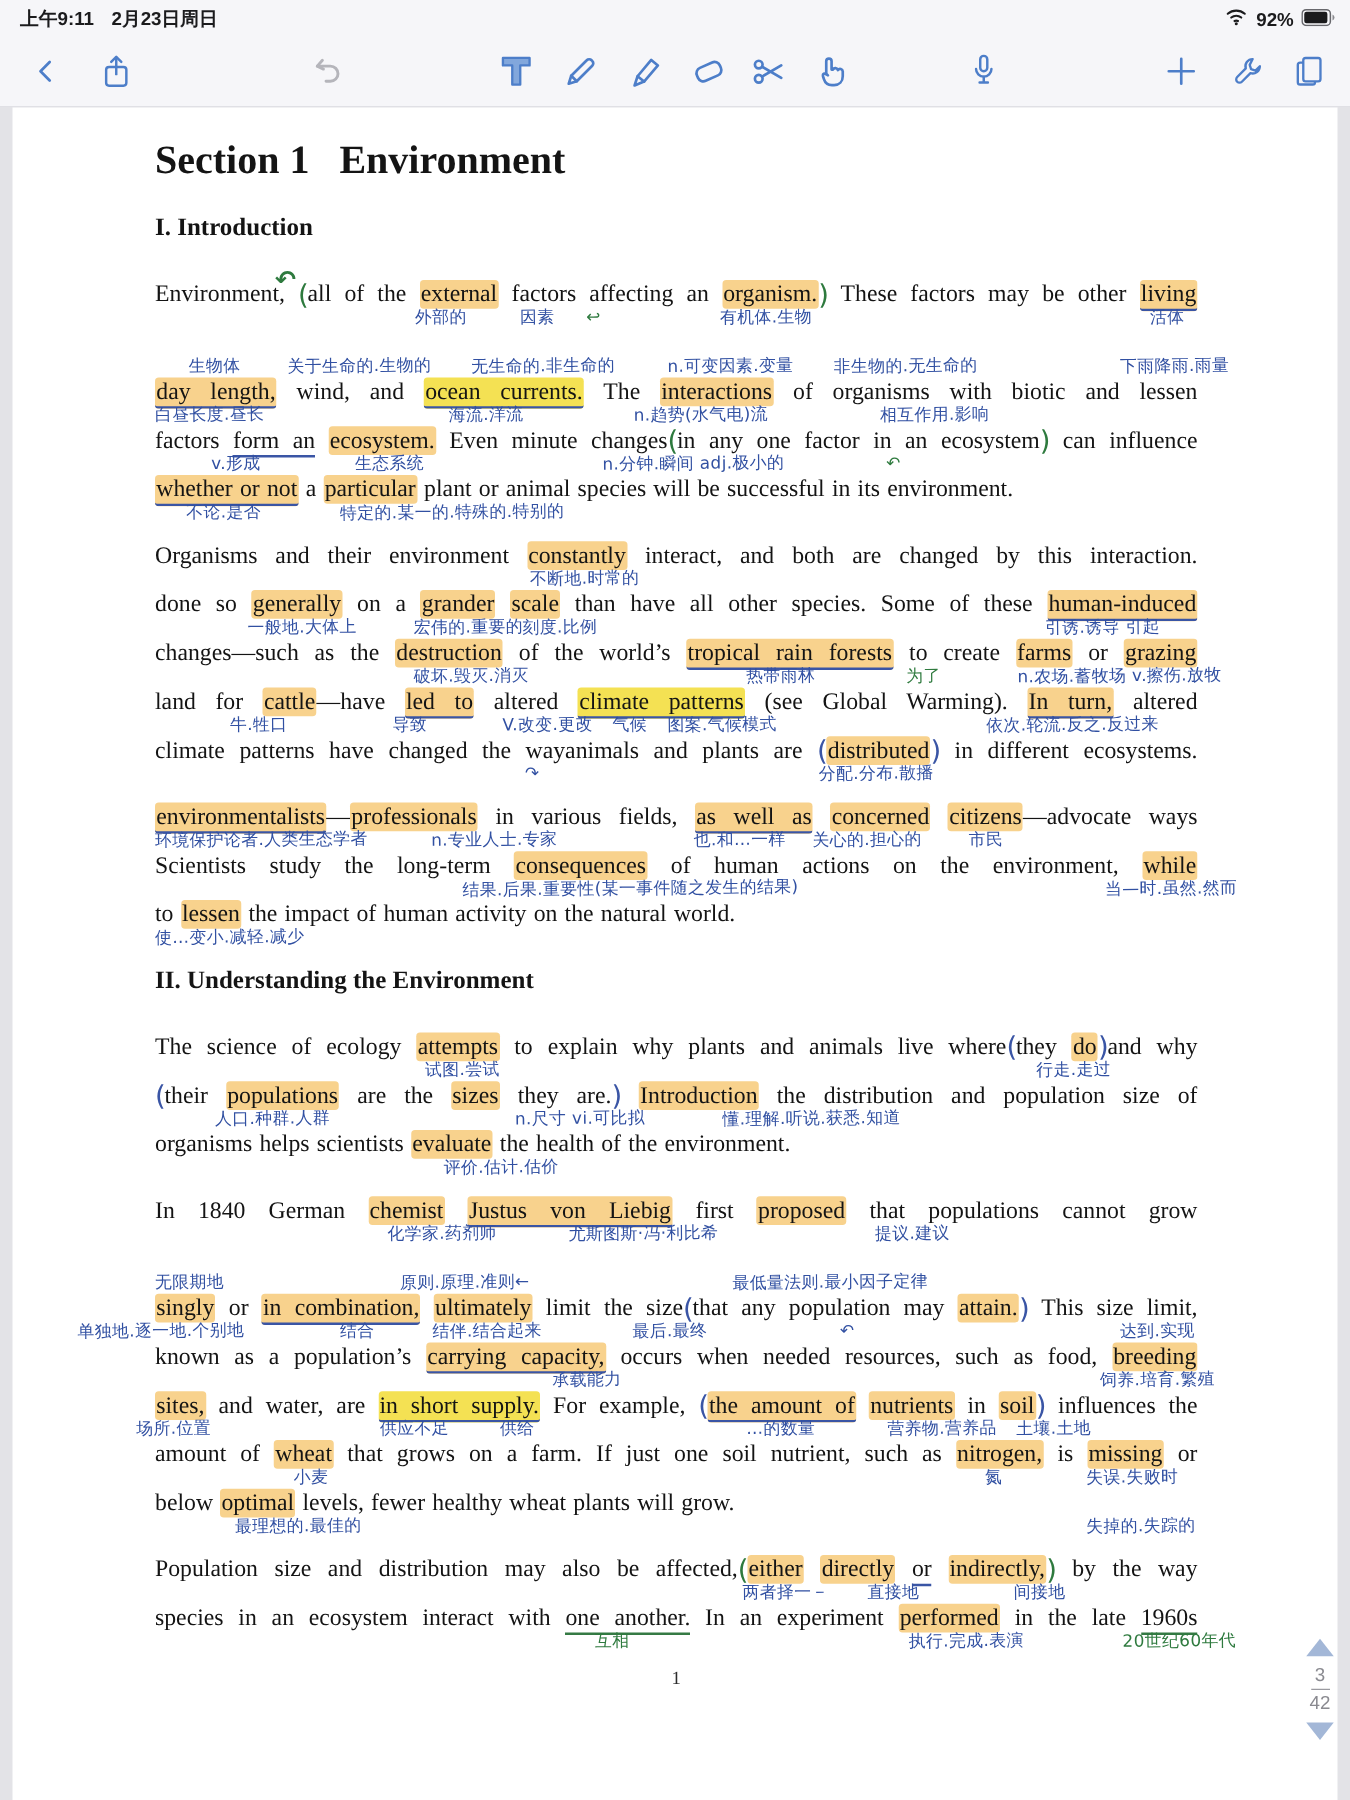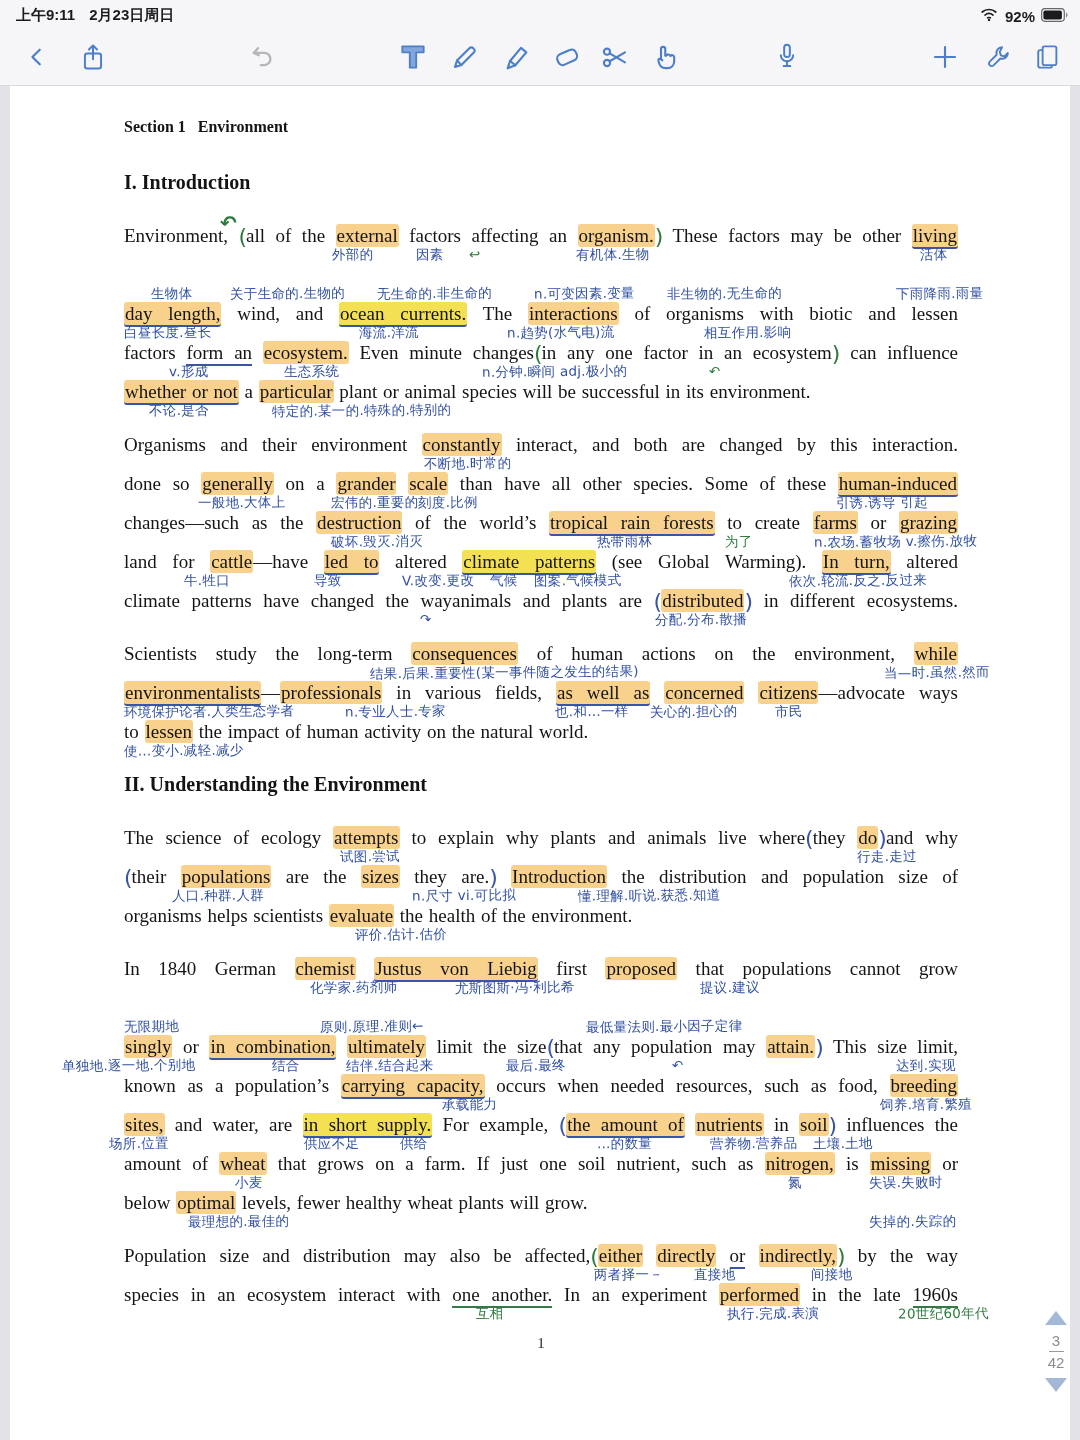--- a/index.html
+++ b/index.html
@@ -21,21 +21,21 @@
   }
   .tbtn{position:absolute;top:10px;width:38px;height:38px;display:flex;align-items:center;
     justify-content:center;background:none;border:none;padding:0;cursor:pointer;}
   .tbtn svg{display:block;}
   
   .page{
     position:absolute;left:10px;right:10px;top:86px;bottom:0;background:#ffffff;
     padding:26px 112px 0 114px;box-sizing:border-box;
     font-family:"Liberation Serif",serif;color:#141414;
   }
-  .doc-title{font-size:16px;font-weight:700;margin:0 0 28px 0;line-height:30px;}
+  .doc-title{font-size:32px;font-weight:700;margin:0 0 28px 0;line-height:30px;}
   .doc-heading{font-size:20px;font-weight:700;margin:0 0 29px 0;line-height:24px;}
   .para{margin:0 0 14px 0;}
   .lp{position:relative;height:39px;}
   .tl{position:absolute;left:0;right:0;top:0;height:27px;line-height:26px;
       font-size:19px;white-space:normal;overflow:hidden;word-spacing:1px;}
   .tl.just{text-align:justify;text-align-last:justify;}
   .ar{position:absolute;left:0;right:0;top:24px;height:16px;}
   .anno{position:absolute;top:0;white-space:nowrap;font-family:"DejaVu Sans",sans-serif;
       font-size:13.5px;line-height:15px;color:#3150a2;letter-spacing:.3px;
       transform:rotate(-.6deg);}
@@ -274,50 +274,50 @@
         <div class="lp">
           <div class="tl just"><span>climate patterns have changed the way</span><span>animals and plants are </span><span class="inkp b">(</span><span class="hl1">distributed</span><span class="inkp b">)</span><span> in different ecosystems.</span></div>
           <div class="ar">
             <span class="anno" style="left: 296px;">↷</span>
             <span class="anno" style="left: 531px;">分配.分布.散播</span>
           </div>
         </div>
       </div>
       <div class="para">
         <div class="lp">
-          <div class="tl just"><span>Scientists study the long-term </span><span class="hl1">consequences</span><span> of human actions on the environment, </span><span class="hl1">while</span></div>
-          <div class="ar">
-            <span class="anno" style="left: 246px;">结果.后果.重要性(某一事件随之发生的结果)</span>
-            <span class="anno" style="left: 760px;">当—时.虽然.然而</span>
-          </div>
-        </div>
-        <div class="lp">
           <div class="tl just"><span class="hl1 ulb">environmentalists</span><span>—</span><span class="hl1">professionals</span><span> in various fields, </span><span class="hl1 ulb">as well as</span><span> </span><span class="hl1">concerned</span><span> </span><span class="hl1">citizens</span><span>—advocate ways</span></div>
           <div class="ar">
             <span class="anno" style="left: 0px;">环境保护论者.人类生态学者</span>
             <span class="anno" style="left: 221px;">n.专业人士.专家</span>
             <span class="anno" style="left: 431px;">也.和…一样</span>
             <span class="anno" style="left: 526px;">关心的.担心的</span>
             <span class="anno" style="left: 651px;">市民</span>
           </div>
         </div>
         <div class="lp">
+          <div class="tl just"><span>Scientists study the long-term </span><span class="hl1">consequences</span><span> of human actions on the environment, </span><span class="hl1">while</span></div>
+          <div class="ar">
+            <span class="anno" style="left: 246px;">结果.后果.重要性(某一事件随之发生的结果)</span>
+            <span class="anno" style="left: 760px;">当—时.虽然.然而</span>
+          </div>
+        </div>
+        <div class="lp">
           <div class="tl"><span>to </span><span class="hl1">lessen</span><span> the impact of human activity on the natural world.</span></div>
           <div class="ar">
             <span class="anno" style="left: 0px;">使…变小.减轻.减少</span>
           </div>
         </div>
       </div>
       <div class="doc-heading">II. Understanding the Environment</div>
       <div class="para">
         <div class="lp">
           <div class="tl just"><span>The science of ecology </span><span class="hl1">attempts</span><span> to explain why plants and animals live where</span><span class="inkp b">(</span><span>they </span><span class="hl1">do</span><span class="inkp b">)</span><span>and why</span></div>
           <div class="ar">
             <span class="anno" style="left: 216px;">试图.尝试</span>
-            <span class="anno" style="left: 733px;">行走.走过</span>
+            <span class="anno" style="left: 705px;">行走.走过</span>
           </div>
         </div>
         <div class="lp">
           <div class="tl just"><span class="inkp b">(</span><span>their </span><span class="hl1">populations</span><span> are the </span><span class="hl1">sizes</span><span> they are.</span><span class="inkp b">)</span><span> </span><span class="hl1">Introduction</span><span> the distribution and population size of</span></div>
           <div class="ar">
             <span class="anno" style="left: 48px;">人口.种群.人群</span>
             <span class="anno" style="left: 288px;">n.尺寸 vi.可比拟</span>
             <span class="anno" style="left: 454px;">懂.理解.听说.获悉.知道</span>
           </div>
         </div>

